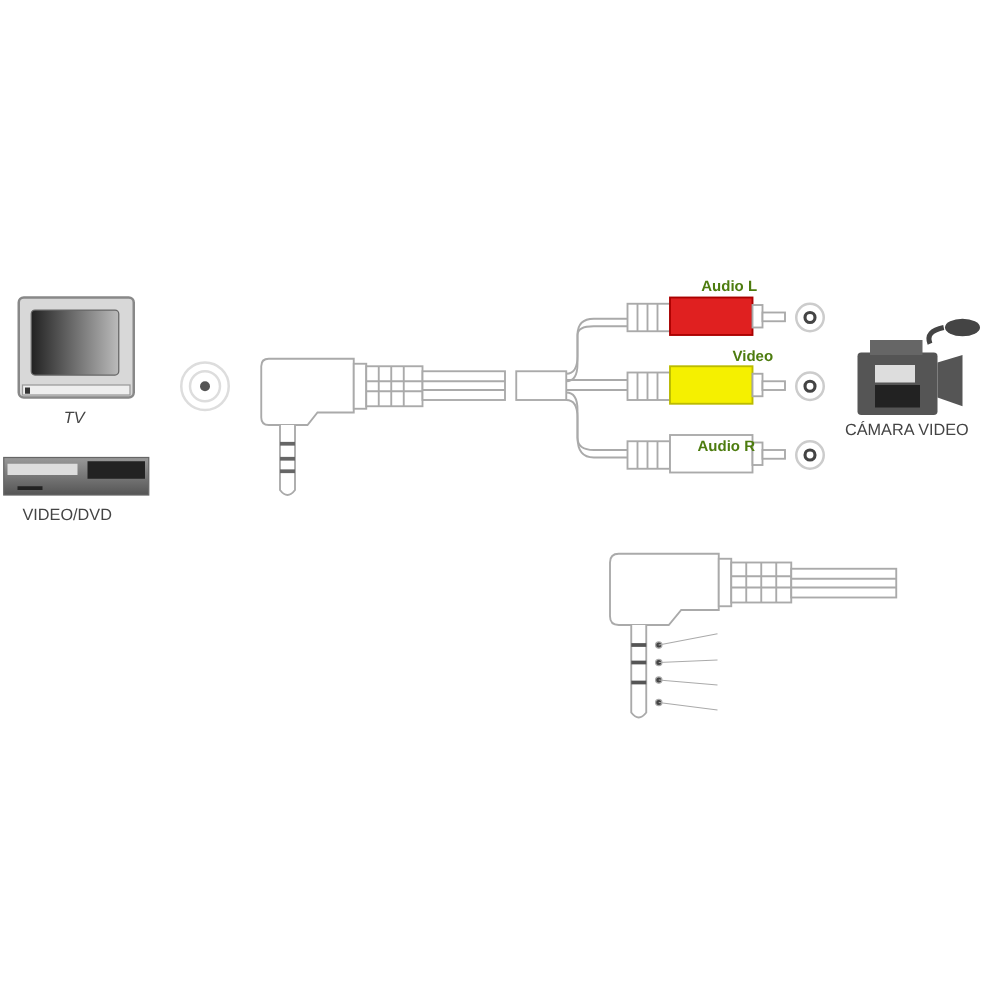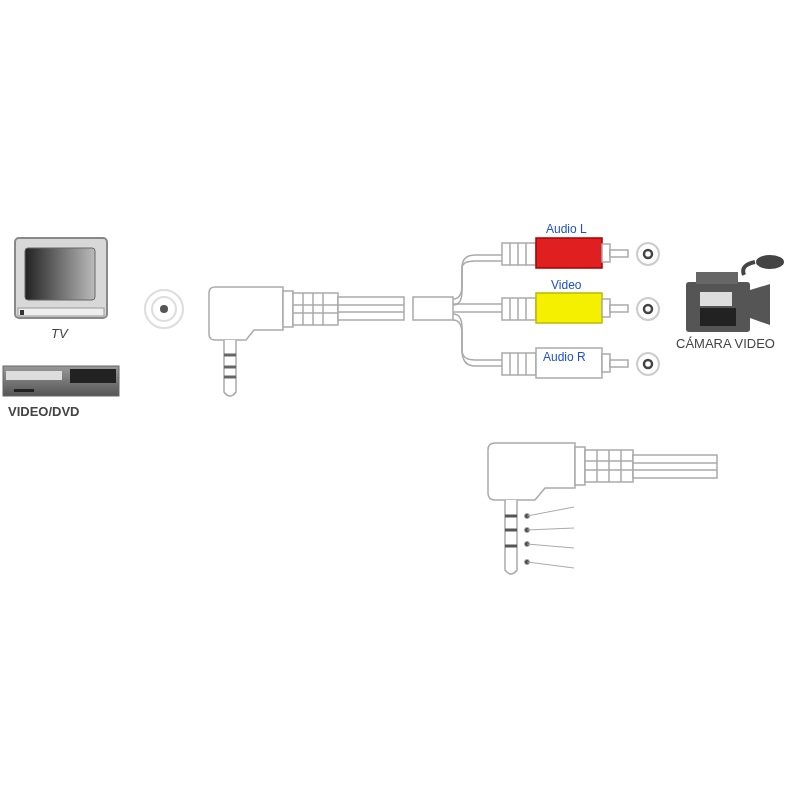--- a/index.html
+++ b/index.html
@@ -1,18 +1,18 @@
 <!DOCTYPE html>
 <html><head>
 <meta charset="utf-8">
 <style>
   html, body { margin: 0; padding: 0; background: #ffffff; }
   body { width: 800px; height: 800px; position: relative; overflow: hidden; font-family: "Liberation Sans", sans-serif; }
   .label { position: absolute; font-size: 13px; color: #444; font-family: "Liberation Sans", sans-serif; white-space: nowrap; }
-  .label.bold { font-weight: normal; font-size: 12px; color: #1d4ed8; }
+  .label.bold { font-weight: bold; font-size: 12px; color: #4d7c0f; margin-left: 15px; }
   svg { position: absolute; left: 0; top: 0; }
 </style>
 </head>
 <body>
 
 <svg width="800" height="800" viewBox="0 0 800 800">
   <defs>
     <linearGradient id="screen" x1="0" x2="1" y1="0" y2="0">
       <stop offset="0" stop-color="#222"></stop>
       <stop offset="1" stop-color="#bbb"></stop>
@@ -141,17 +141,17 @@
     <circle cx="527" cy="530" r="2.5"></circle>
       <line x1="527" y1="530" x2="574" y2="528"></line>
     <circle cx="527" cy="544" r="2.5"></circle>
       <line x1="527" y1="544" x2="574" y2="548"></line>
     <circle cx="527" cy="562" r="2.5"></circle>
       <line x1="527" y1="562" x2="574" y2="568"></line>
   </g>
 </svg>
 
 <div class="label" style="left:51px; top:326px;font-style:italic;">TV</div>
-<div class="label" style="left:8px; top:404px;font-weight:bold;">VIDEO/DVD</div>
+<div class="label" style="left:18px; top:404px;">VIDEO/DVD</div>
 <div class="label" style="left:676px; top:336px;">CÁMARA VIDEO</div>
 <div class="label bold" style="left:546px; top:222px;">Audio L</div>
-<div class="label bold" style="left:551px; top:278px;">Video</div>
+<div class="label bold" style="left:571px; top:278px;">Video</div>
 <div class="label bold" style="left:543px; top:350px;">Audio R</div>
 
 </body></html>

